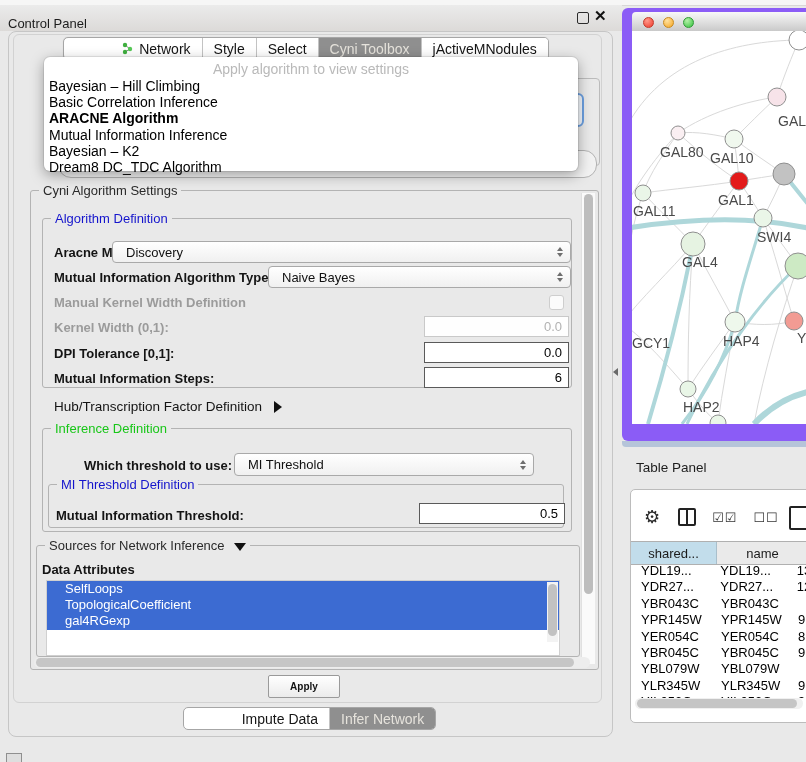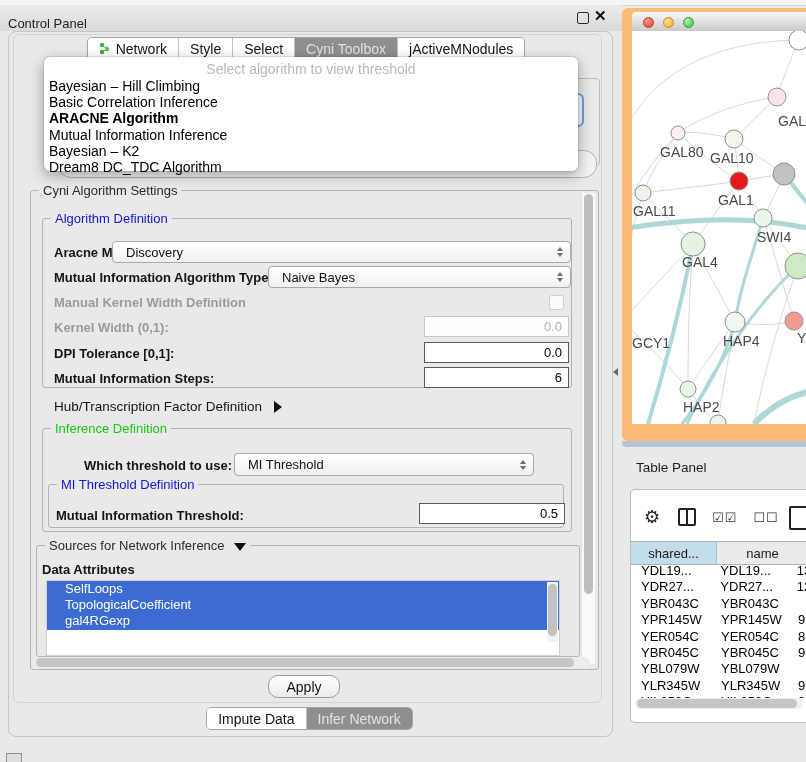--- a/index.html
+++ b/index.html
@@ -15,21 +15,21 @@
   .titlebar{left:0;top:5px;width:622px;height:26px;
     background:linear-gradient(#ebebeb,#dcdad8);
     display:flex;align-items:flex-end;font-size:13px;color:#1c1c1c;}
   .titlebar .t{padding-left:8px;}
   .float-btn{left:577px;top:12px;width:10px;height:10px;border:1.5px solid #2b2b2b;border-radius:2px;background:transparent;}
   .close-btn{left:594px;top:7px;font-size:15px;font-weight:bold;color:#111;}
   
   .left-outer{left:8px;top:31px;width:603px;height:704px;border:1px solid #c6c6c6;border-radius:8px;background:#e9e9e9;}
   .left-inner{left:13px;top:34px;width:587px;height:667px;border:1px solid #d2d2d2;border-radius:6px;}
   
-  .tabbar{display:flex;background:#fff;border:1px solid #a6a6a6;border-radius:5px;overflow:hidden;height:21px;align-items:stretch;}
+  .tabbar{display:flex;background:#fff;border:1px solid #a6a6a6;border-radius:5px;overflow:hidden;height:21px;align-items:stretch;padding-left:47px;}
   .tabbar-top{left:0;right:194px;top:37px;display:flex;justify-content:center;background:transparent;border:none;height:22px;}
   .tabbar-top .tabbar{box-shadow:0 0 1px rgba(0,0,0,.15);}
   .tab{display:flex;align-items:center;padding:0 11px;font-size:14px;color:#151515;border-right:1px solid #c3c3c3;background:#fff;white-space:nowrap;}
   .tab:last-child{border-right:none;}
   .tab.selected{background:#8f8f8f;color:#e6e3dc;}
   .net-ic{width:12px;height:13px;margin-right:5px;}
   
   .algo-overlay{left:44px;top:57px;width:534px;height:114px;background:#fff;border-radius:6px;
     box-shadow:0 4px 14px rgba(0,0,0,.35), 0 0 0 1px rgba(0,0,0,.08);z-index:50;}
   .algo-ph{height:17px;margin-top:4px;text-align:center;font-size:14px;color:#b9b9b9;}
@@ -66,24 +66,24 @@
   .vscroll .thumb{position:absolute;left:2px;width:9px;background:#bdbdbd;border-radius:5px;}
   .hscroll{position:absolute;background:#ededed;border-radius:6px;}
   .hscroll .thumb{position:absolute;top:1px;height:9px;background:#c6c6c6;border-radius:5px;}
   
   .attr-list{left:46px;top:580px;width:512px;height:74px;background:#fff;border:1px solid #d0d0d0;overflow:hidden;}
   .attr-item{height:16.2px;line-height:16.2px;font-size:13px;color:#fff;background:#3c6bd2;padding-left:18px;width:calc(100% - 12px);}
   .attr-scroll{position:absolute;right:1px;top:1px;width:11px;height:60px;background:#f3f3f3;}
   .attr-scroll .thumb{position:absolute;left:1px;top:2px;width:9px;height:52px;background:#c2c2c2;border-radius:5px;}
   
   .apply-btn{left:268px;top:675px;width:70px;height:21px;background:linear-gradient(#ffffff,#ebebeb);
-    border:1px solid #9a9a9a;border-radius:10px;display:flex;align-items:center;justify-content:center;font-size:14px;color:#111;}
+    border:1px solid #9a9a9a;border-radius:2px;display:flex;align-items:center;justify-content:center;font-size:10px;color:#111;font-weight:bold;}
   .bottom-tabbar{left:8px;width:603px;top:707px;display:flex;justify-content:center;}
   
-  .netwin{left:622px;top:8px;width:184px;height:433px;background:#fdba74;border-radius:6px 0 0 6px;}
+  .netwin{left:622px;top:8px;width:184px;height:433px;background:#8b5cf6;border-radius:6px 0 0 6px;}
   .netwin-glow{left:622px;top:441px;width:184px;height:6px;background:#8ba6cc;opacity:.55;border-radius:0 0 0 4px;}
   .net-titlebar{left:10px;top:4px;width:174px;height:20px;background:linear-gradient(#f8f8f8,#c7c7c7);border-radius:4px 0 0 0;
     display:flex;align-items:center;gap:9px;padding-left:11px;}
   .tl{width:11px;height:11px;border-radius:50%;}
   .tl.red{background:radial-gradient(circle at 35% 30%,#ff9a8c,#ee3a2c);border:1px solid #c2392b;box-sizing:border-box;}
   .tl.yellow{background:radial-gradient(circle at 35% 30%,#ffe2a0,#f5a623);border:1px solid #c98a1e;box-sizing:border-box;}
   .tl.green{background:radial-gradient(circle at 35% 30%,#b5f0a8,#35c23e);border:1px solid #2f9a36;box-sizing:border-box;}
   .net-canvas{left:10px;top:23px;width:174px;height:393px;background:#fff;overflow:hidden;}
   .splitter-arrow{left:613px;top:368px;width:0;height:0;border-top:4px solid transparent;border-bottom:4px solid transparent;border-right:5px solid #6a6a6a;}
   
@@ -150,21 +150,21 @@
   </div>
 </div>
 
 <div class="abs bg-group"></div>
 <div class="abs bg-focus"></div>
 <div class="abs bg-combo">
   <span>galFiltered.sif default node</span>
 </div>
 
 <div class="abs algo-overlay">
-  <div class="algo-ph">Select algorithm to view threshold</div>
+  <div class="algo-ph">Apply algorithm to view settings</div>
   <div id="algo-list">
       <div class="algo-item">Bayesian – Hill Climbing</div>
       <div class="algo-item">Basic Correlation Inference</div>
       <div class="algo-item bold">ARACNE Algorithm</div>
       <div class="algo-item">Mutual Information Inference</div>
       <div class="algo-item">Bayesian – K2</div>
       <div class="algo-item">Dream8 DC_TDC Algorithm</div>
     </div>
 </div>
 

